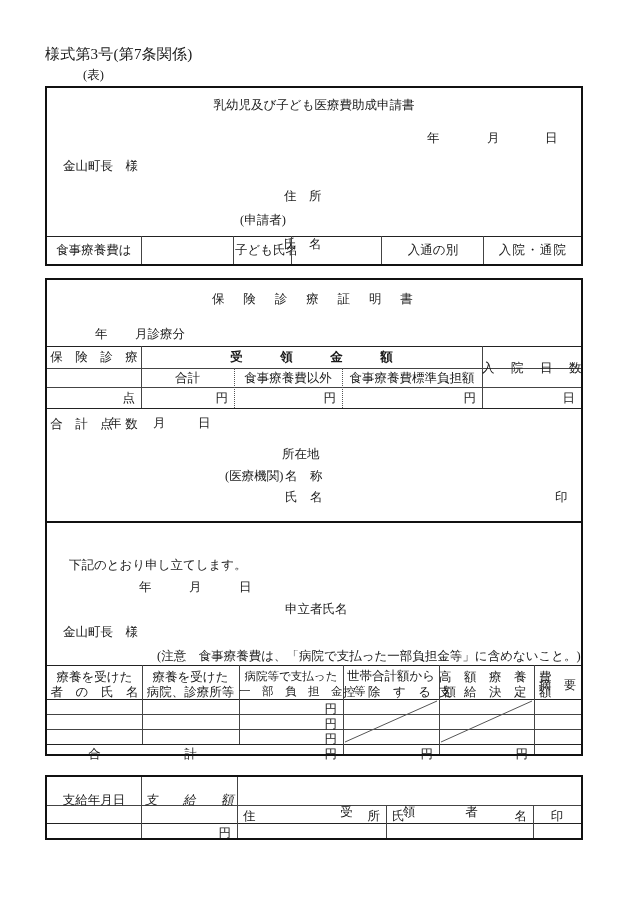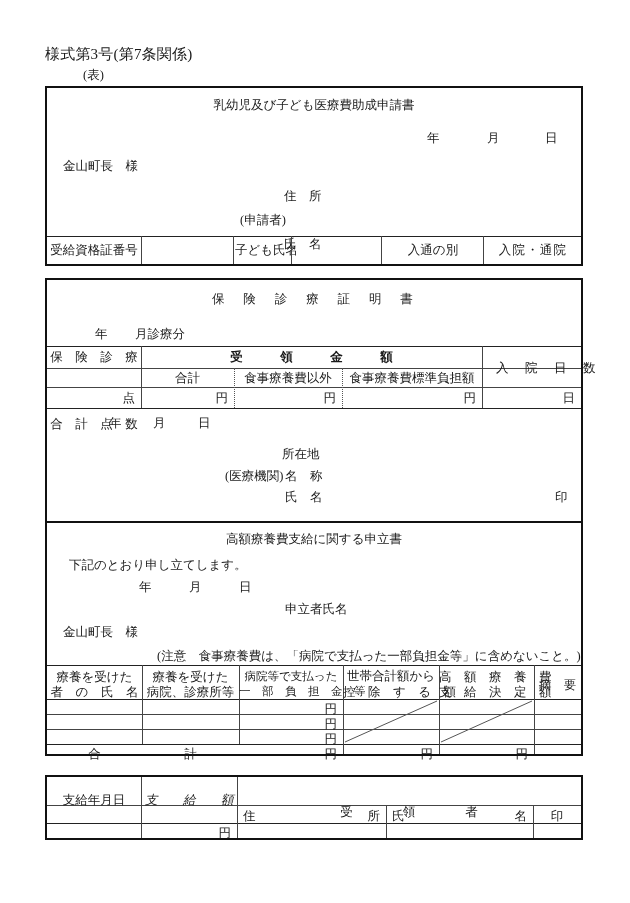--- a/index.html
+++ b/index.html
@@ -57,21 +57,21 @@
     white-space: nowrap;
     line-height: 1;
   }
   .t.center {
     width: 100%;
     left: 0;
     text-align: center;
   }
   .sp1 { letter-spacing: 3.2px; }
   .sp2 { letter-spacing: 6.5px; }
-  .sp3 { letter-spacing: 2.0px; padding-left: 14px; }
+  .sp3 { letter-spacing: 2.0px; }
   .sp4 { letter-spacing: 1.2px; }
 
   
   .hr {
     position: absolute;
     left: 0;
     width: 100%;
     height: 0;
     border-top: 1px solid #444;
   }
@@ -138,21 +138,21 @@
 
     <div class="hr" style="top:148px; border-top:0;"></div>
     <div class="hr" style="top:149px; border-top:0;"></div>
 
     <div class="hr" style="top:149px; border-top:0;"></div>
 
     <div class="hr" style="top:148.5px; border-top:0;"></div>
 
     <div class="hr" style="top:148px; border-top:1px solid #222; display:block; left:0;"></div>
 
-    <div class="cellc" style="left:0px; top:156px; width:94px;">受給資格証番号</div>
+    <div class="cellc" style="left:0px; top:156px; width:94px;">食事療養費は</div>
     <div class="cellc" style="left:96px; top:156px; width:90px;"></div>
     <div class="cellc" style="left:188px; top:156px; width:56px;">子ども氏名</div>
     <div class="cellc" style="left:246px; top:156px; width:88px;"></div>
     <div class="cellc" style="left:336px; top:156px; width:100px;">入通の別</div>
     <div class="cellc sp4" style="left:438px; top:156px; width:96px;">入院・通院</div>
 
     <div class="vr" style="left:94px; top:148px; height:28px;"></div>
     <div class="vr" style="left:186px; top:148px; height:28px;"></div>
     <div class="vr" style="left:244px; top:148px; height:28px;"></div>
     <div class="vr" style="left:334px; top:148px; height:28px;"></div>
@@ -199,21 +199,20 @@
     <div class="t" style="left:235px; top:168px;">所在地</div>
     <div class="t" style="left:178px; top:190px;">(医療機関)</div>
     <div class="t" style="left:238px; top:190px;">名　称</div>
 
     <div class="t" style="left:238px; top:211px;">氏　名</div>
     <div class="t" style="left:508px; top:211px;">印</div>
   </div>
 
   <div class="block" style="top:521px; height:235px;">
 
-    <div class="t center" style="top:10px;">高額療養費支給に関する申立書</div>
 
     <div class="t" style="left:22px; top:36px;">下記のとおり申し立てします。</div>
 
     <div class="t" style="left:92px; top:58px;">年</div>
     <div class="t" style="left:142px; top:58px;">月</div>
     <div class="t" style="left:192px; top:58px;">日</div>
 
     <div class="t" style="left:238px; top:80px;">申立者氏名</div>
 
     <div class="t" style="left:16px; top:103px;">金山町長　様</div>

